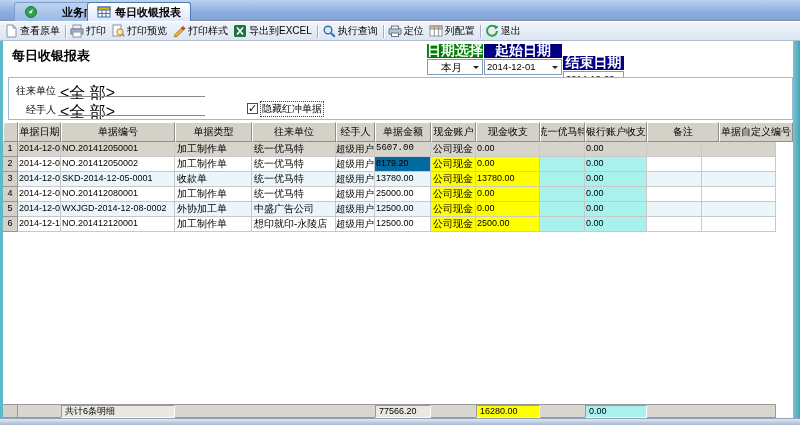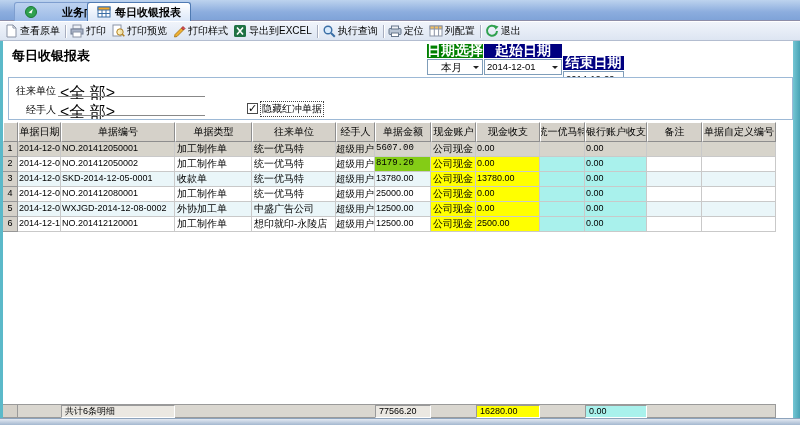--- a/index.html
+++ b/index.html
@@ -206,21 +206,21 @@
       <div class="hcell" style="width: 43px;">单据日期</div>
       <div class="hcell" style="width: 114px;">单据编号</div>
       <div class="hcell" style="width: 77px;">单据类型</div>
       <div class="hcell" style="width: 84px;">往来单位</div>
       <div class="hcell" style="width: 39px;">经手人</div>
       <div class="hcell" style="width: 56px;">单据金额</div>
       <div class="hcell" style="width: 45px;">现金账户</div>
       <div class="hcell" style="width: 64px;">现金收支</div>
       <div class="hcell" style="width: 45px;">统一优马特</div>
       <div class="hcell" style="width: 62px;">银行账户收支</div>
-      <div class="hcell" style="width: 55px;">备注</div>
+      <div class="hcell" style="width: 72px;">备注</div>
       <div class="hcell" style="width: 74px;">单据自定义编号</div>
     </div>
   <div id="gridbody">
       <div class="grow" style="left: 3px; top: 142px;">
         <div class="cell num" style="width: 15px;">1</div>
         <div class="cell ascii" style="width: 43px; background: rgb(215, 212, 203);">2014-12-05</div>
         <div class="cell ascii" style="width: 114px; background: rgb(215, 212, 203);">NO.201412050001</div>
         <div class="cell" style="width: 77px; background: rgb(215, 212, 203);">加工制作单</div>
         <div class="cell" style="width: 84px; background: rgb(215, 212, 203);">统一优马特</div>
         <div class="cell handler" style="width: 39px; background: rgb(215, 212, 203);">超级用户</div>
@@ -232,21 +232,21 @@
         <div class="cell" style="width: 55px; background: rgb(215, 212, 203);"></div>
         <div class="cell ascii" style="width: 74px; background: rgb(215, 212, 203);"></div>
       </div>
       <div class="grow" style="left: 3px; top: 157px;">
         <div class="cell num" style="width: 15px;">2</div>
         <div class="cell ascii" style="width: 43px; background: rgb(255, 255, 255);">2014-12-05</div>
         <div class="cell ascii" style="width: 114px; background: rgb(255, 255, 255);">NO.201412050002</div>
         <div class="cell" style="width: 77px; background: rgb(255, 255, 255);">加工制作单</div>
         <div class="cell" style="width: 84px; background: rgb(255, 255, 255);">统一优马特</div>
         <div class="cell handler" style="width: 39px; background: rgb(255, 255, 255);">超级用户</div>
-        <div class="cell ascii" style="width: 56px; background: #84cc16; font-family: Liberation Mono, monospace;">8179.20</div>
+        <div class="cell ascii" style="width: 56px; background: #0369a1;">8179.20</div>
         <div class="cell" style="width: 45px; background: rgb(255, 255, 0);">公司现金</div>
         <div class="cell ascii" style="width: 64px; background: rgb(255, 255, 0);">0.00</div>
         <div class="cell" style="width: 45px; background: rgb(169, 241, 236);"></div>
         <div class="cell ascii" style="width: 62px; background: rgb(169, 241, 236);">0.00</div>
         <div class="cell" style="width: 55px; background: rgb(255, 255, 255);"></div>
         <div class="cell ascii" style="width: 74px; background: rgb(255, 255, 255);"></div>
       </div>
       <div class="grow" style="left: 3px; top: 172px;">
         <div class="cell num" style="width: 15px;">3</div>
         <div class="cell ascii" style="width: 43px; background: rgb(234, 246, 249);">2014-12-05</div>

